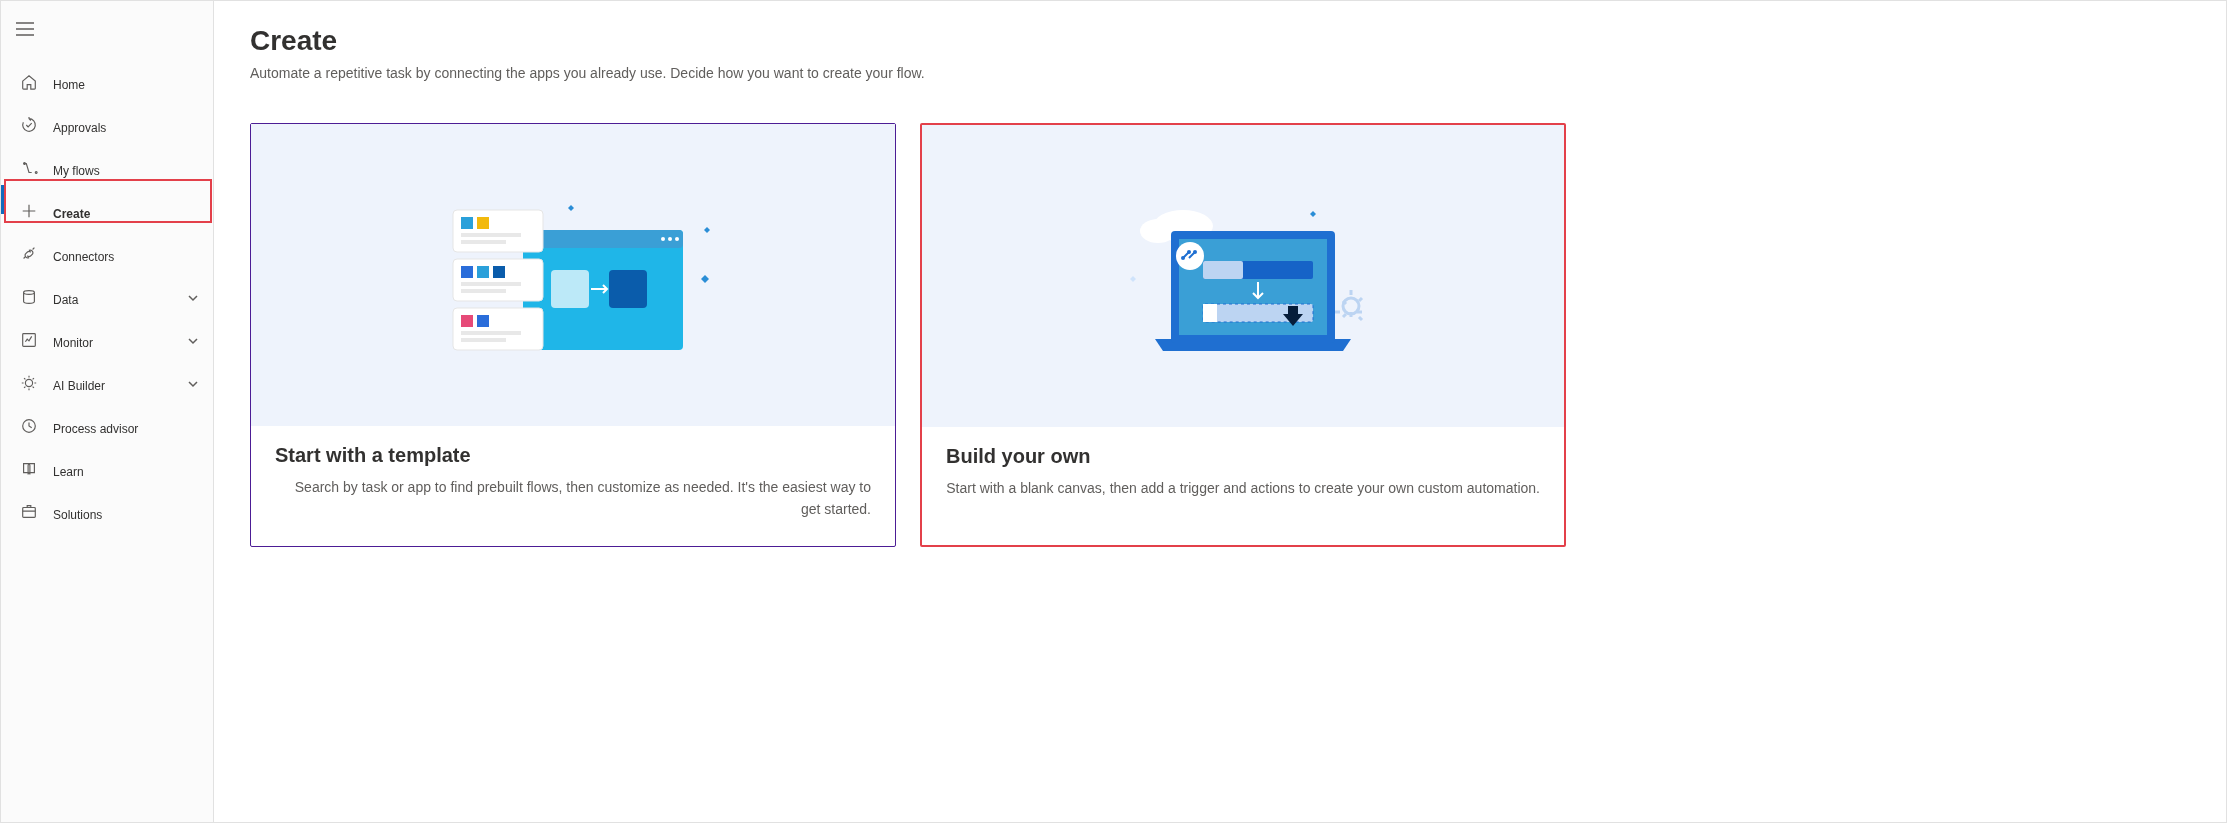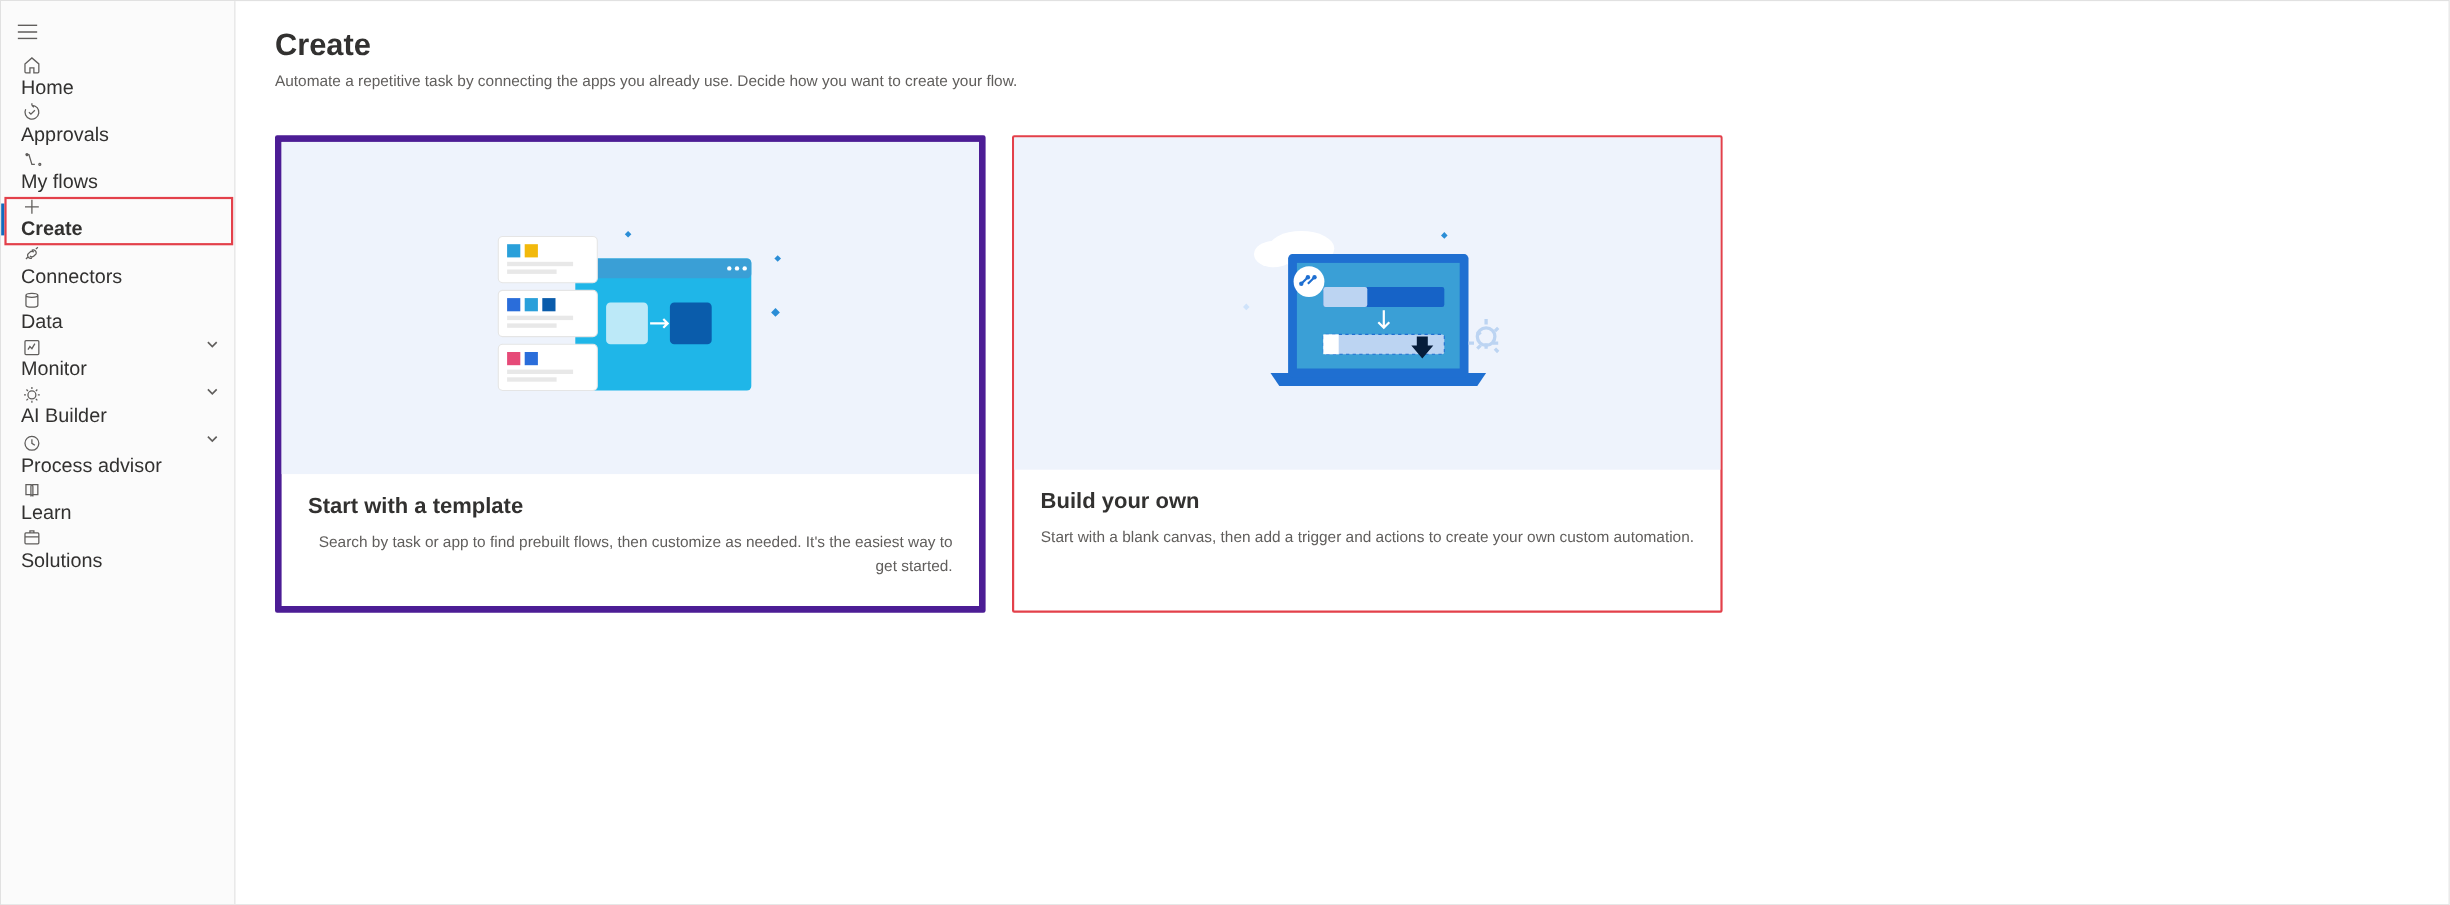--- a/index.html
+++ b/index.html
@@ -2,35 +2,35 @@
 <html><head>
   <meta charset="utf-8">
   <style>
     * { margin:0; padding:0; box-sizing:border-box; font-family:"Segoe UI",Arial,sans-serif; }
     body { display:flex; background:#fff; color:#323130; width:2227px; height:823px; overflow:hidden; border:1px solid #e1e1e1; position:relative; }
 
     
     .sidebar { width:213px; border-right:1px solid #e1e1e1; background:#fbfbfb; padding-top:8px; }
     .hamburger { width:48px; height:40px; display:flex; align-items:center; justify-content:center; cursor:pointer; }
     .hamburger svg { width:18px; height:14px; stroke:#605e5c; }
-    .nav-item { display:flex; align-items:flex-start; height:43px; padding:0 14px 0 18px; cursor:pointer; font-size:18px; color:#323130; position:relative;flex-direction:column; }
+    .nav-item { display:flex; align-items:flex-end; height:43px; padding:0 14px 0 18px; cursor:pointer; font-size:12px; color:#323130; position:relative; }
     .nav-item .icon { width:20px; height:20px; margin-right:14px; display:flex; align-items:center; justify-content:center; }
     .nav-item .icon svg { width:18px; height:18px; stroke:#605e5c; fill:none; stroke-width:1.3; }
     .nav-item.active { font-weight:600; }
     .nav-item.active::before { content:""; position:absolute; left:0; top:7px; bottom:7px; width:3px; background:#0f6cbd; }
     .nav-item .chevron { margin-left:auto; }
     .nav-item .chevron svg { width:12px; height:12px; stroke:#605e5c; fill:none; stroke-width:1.5; }
     .nav-highlight { position:absolute; top:178px; left:3px; width:208px; height:44px; border:2px solid #e3404a; pointer-events:none; }
 
     
     .main { flex:1; padding:24px 36px; overflow:auto; }
     .page-title { font-size:28px; font-weight:600; margin-bottom:8px; }
     .page-sub { font-size:14px; color:#605e5c; margin-bottom:42px; }
     .cards { display:flex; gap:24px; }
-    .card { width:646px; border:6px solid #4c1d95; border-radius:2px; display:flex; flex-direction:column; cursor:pointer; background:#fff; }
+    .card { width:646px; border:1px solid #4c1d95; border-radius:2px; display:flex; flex-direction:column; cursor:pointer; background:#fff; }
     .card.highlight { border:2px solid #e3404a; }
     .card .hero { height:302px; background:#eef3fc; display:flex; align-items:center; justify-content:center; }
     .card .body { padding:18px 24px 26px; }
     .card .title { font-size:20px; font-weight:600; margin-bottom:10px; }
     .card .desc { font-size:14px; color:#605e5c; line-height:1.55;text-align:right; }
   </style>
 </head>
 <body>
 
 <div class="sidebar">

